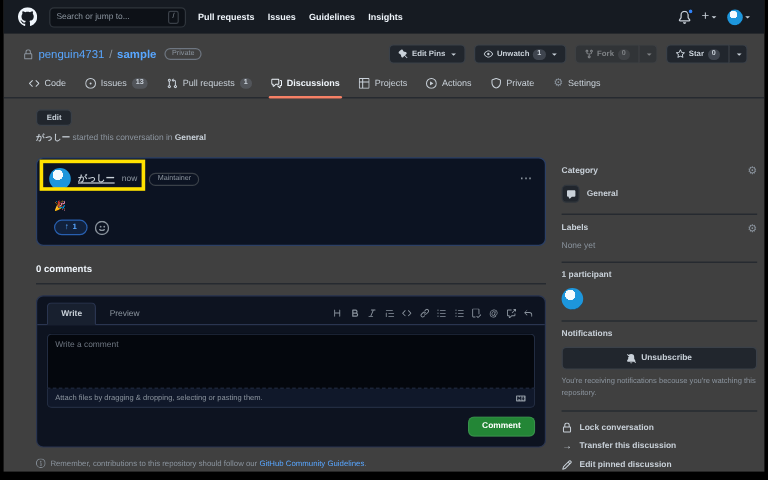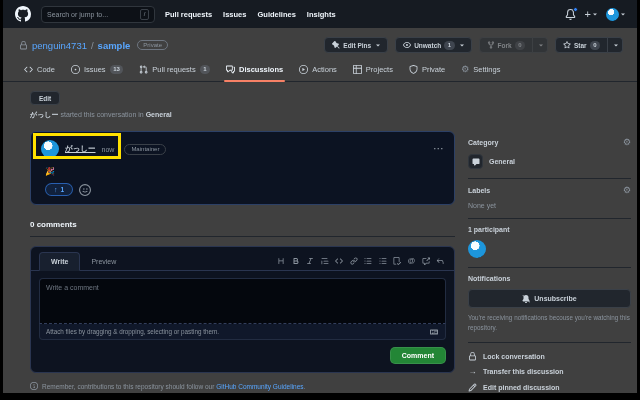--- a/index.html
+++ b/index.html
@@ -257,34 +257,34 @@
             <path d="M1.75 1h8.5c.966 0 1.75.784 1.75 1.75v5.5A1.75 1.75 0 0 1 10.25 10H7.061l-2.574 2.573A1.458 1.458 0 0 1 2 11.543V10h-.25A1.75 1.75 0 0 1 0 8.25v-5.5C0 1.784.784 1 1.75 1ZM1.5 2.75v5.5c0 .138.112.25.25.25h1a.75.75 0 0 1 .75.75v2.19l2.72-2.72a.75.75 0 0 1 .53-.22h3.5a.25.25 0 0 0 .25-.25v-5.5a.25.25 0 0 0-.25-.25h-8.5a.25.25 0 0 0-.25.25Zm13 2a.25.25 0 0 0-.25-.25h-.5a.75.75 0 0 1 0-1.5h.5c.966 0 1.75.784 1.75 1.75v5.5A1.75 1.75 0 0 1 14.25 12H14v1.543a1.458 1.458 0 0 1-2.487 1.03L9.22 12.28a.75.75 0 0 1 1.06-1.06l2.22 2.22v-2.19a.75.75 0 0 1 .75-.75h1a.25.25 0 0 0 .25-.25Z" fill="currentColor"></path>
           </svg>
         </span>
         <span>Discussions</span>
 
       </a>
 
       <a href="#" class="tab">
         <span>
           <svg viewBox="0 0 16 16">
+            <path d="M0 1.75C0 .784.784 0 1.75 0h12.5C15.216 0 16 .784 16 1.75v12.5A1.75 1.75 0 0 1 14.25 16H1.75A1.75 1.75 0 0 1 0 14.25ZM6.5 6.5v8h7.75a.25.25 0 0 0 .25-.25V6.5Zm8-1.5V1.75a.25.25 0 0 0-.25-.25H6.5V5Zm-13 1.5v7.75c0 .138.112.25.25.25H5v-8ZM5 5V1.5H1.75a.25.25 0 0 0-.25.25V5Z" fill="currentColor"></path>
+          </svg>
+        </span>
+        <span>Projects</span>
+
+      </a>
+
+      <a href="#" class="tab">
+        <span>
+          <svg viewBox="0 0 16 16">
             <path d="M8 0a8 8 0 1 1 0 16A8 8 0 0 1 8 0ZM1.5 8a6.5 6.5 0 1 0 13 0 6.5 6.5 0 0 0-13 0Zm4.879-2.773 4.264 2.559a.25.25 0 0 1 0 .428l-4.264 2.559A.25.25 0 0 1 6 10.559V5.442a.25.25 0 0 1 .379-.215Z" fill="currentColor"></path>
           </svg>
         </span>
         <span>Actions</span>
-
-      </a>
-
-      <a href="#" class="tab">
-        <span>
-          <svg viewBox="0 0 16 16">
-            <path d="M0 1.75C0 .784.784 0 1.75 0h12.5C15.216 0 16 .784 16 1.75v12.5A1.75 1.75 0 0 1 14.25 16H1.75A1.75 1.75 0 0 1 0 14.25ZM6.5 6.5v8h7.75a.25.25 0 0 0 .25-.25V6.5Zm8-1.5V1.75a.25.25 0 0 0-.25-.25H6.5V5Zm-13 1.5v7.75c0 .138.112.25.25.25H5v-8ZM5 5V1.5H1.75a.25.25 0 0 0-.25.25V5Z" fill="currentColor"></path>
-          </svg>
-        </span>
-        <span>Projects</span>
 
       </a>
 
       <a href="#" class="tab">
         <span>
           <svg viewBox="0 0 16 16">
             <path d="M7.467.133a1.748 1.748 0 0 1 1.066 0l5.25 1.68A1.75 1.75 0 0 1 15 3.48V7c0 1.566-.32 3.182-1.303 4.682-.983 1.498-2.585 2.813-5.032 3.855a1.697 1.697 0 0 1-1.33 0c-2.447-1.042-4.049-2.357-5.032-3.855C1.32 10.182 1 8.566 1 7V3.48a1.75 1.75 0 0 1 1.217-1.667Zm.61 1.429a.25.25 0 0 0-.153 0l-5.25 1.68a.25.25 0 0 0-.174.238V7c0 1.358.275 2.666 1.057 3.86.784 1.194 2.121 2.34 4.366 3.297a.196.196 0 0 0 .154 0c2.245-.956 3.582-2.104 4.366-3.298C13.225 9.666 13.5 8.358 13.5 7V3.48a.25.25 0 0 0-.174-.237l-5.25-1.68Z" fill="currentColor"></path>
           </svg>
         </span>
         <span>Private</span>

